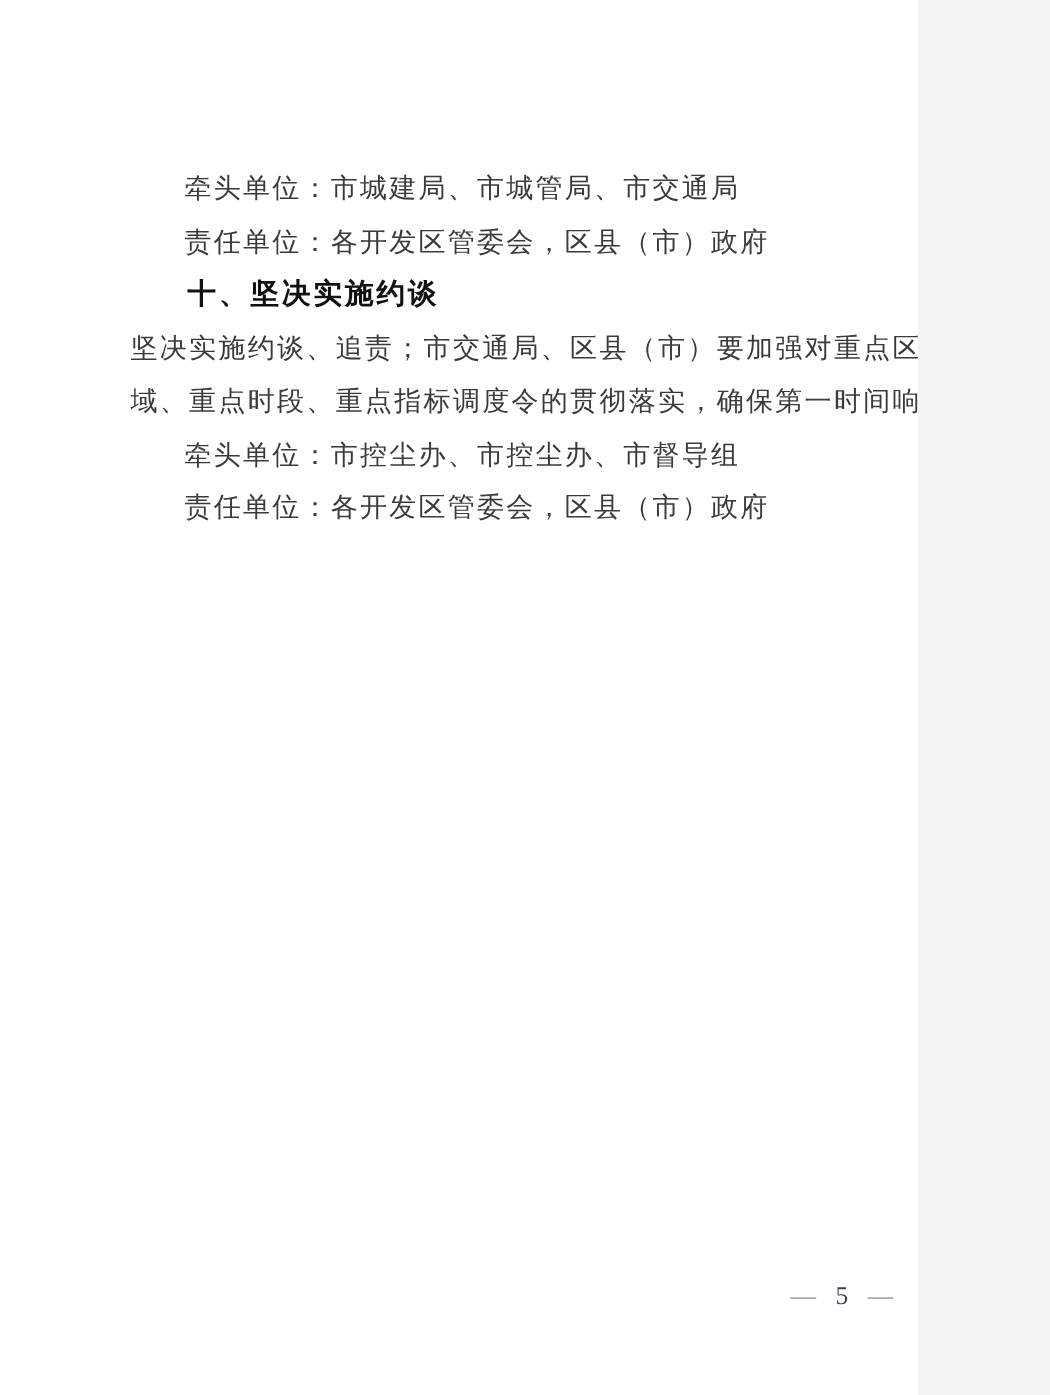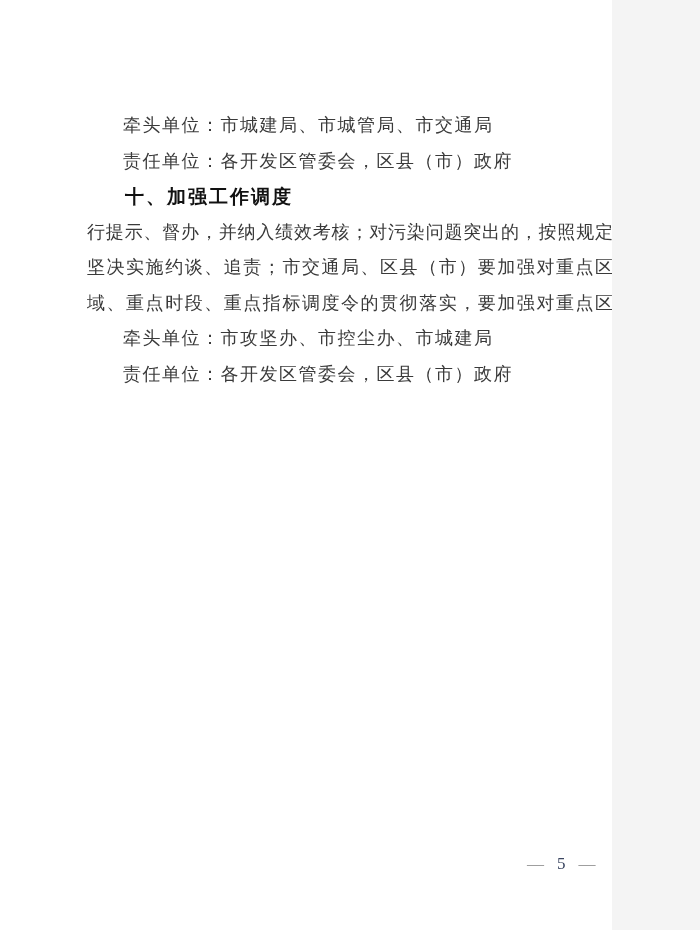--- a/index.html
+++ b/index.html
@@ -68,25 +68,24 @@
     color: var(--pagenum-text, #3a4560);
   }
 </style>
 </head>
 <body>
 
 <div class="page">
   <div class="content">
     <p class="line indent">牵头单位：市城建局、市城管局、市交通局</p>
     <p class="line indent">责任单位：各开发区管委会，区县（市）政府</p>
-    <p class="line indent heading">十、加强工作调度</p>
-    <p class="line justified">行提示、督办，并纳入绩效考核；对污染问题突出的，按照规定</p>
+    <p class="line indent heading">十、坚决实施约谈</p>
     <p class="line justified">坚决实施约谈、追责；市交通局、区县（市）要加强对重点区</p>
-    <p class="line justified">域、重点时段、重点指标调度令的贯彻落实，要加强对重点区</p>
-    <p class="line indent">牵头单位：市攻坚办、市控尘办、市城建局</p>
+    <p class="line justified">域、重点时段、重点指标调度令的贯彻落实，确保第一时间响</p>
+    <p class="line indent">牵头单位：市控尘办、市控尘办、市督导组</p>
     <p class="line indent">责任单位：各开发区管委会，区县（市）政府</p>
   </div>
 
   <div class="footer">
     <span class="dash">—</span>
     <span class="num">5</span>
     <span class="dash">—</span>
   </div>
 </div>
 

